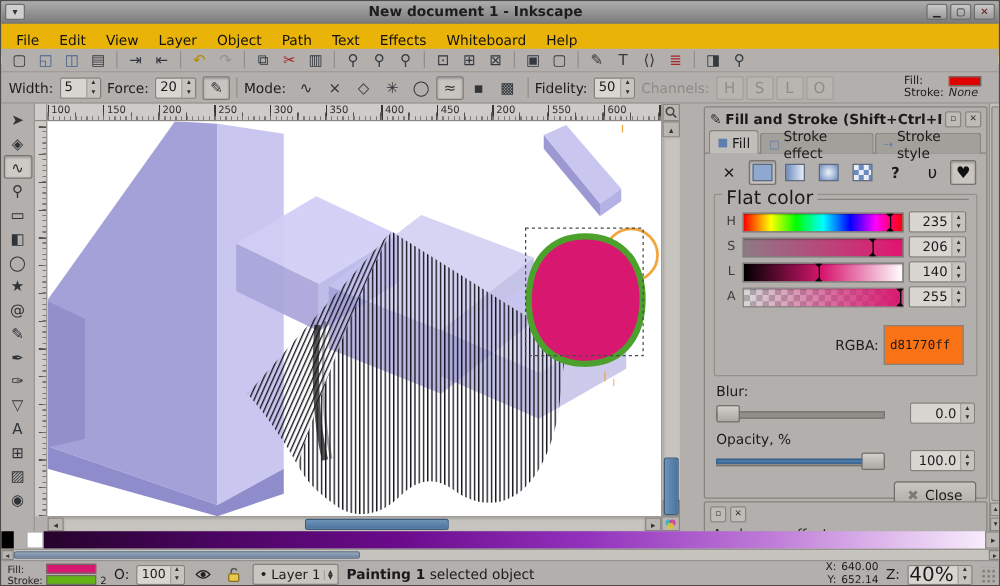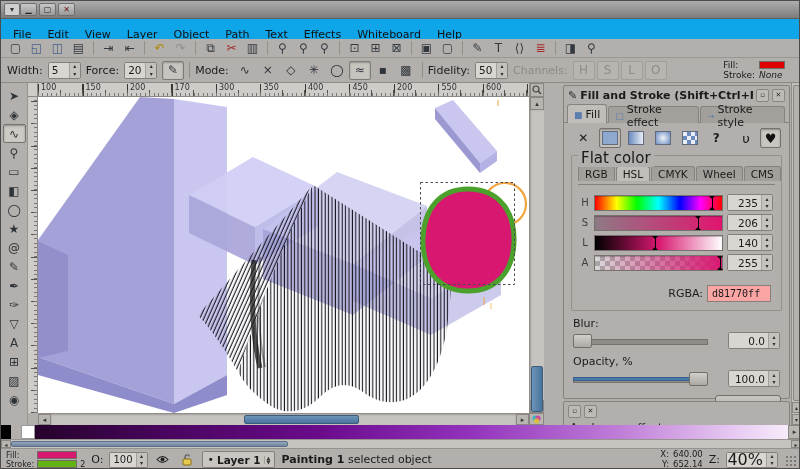--- a/index.html
+++ b/index.html
@@ -8,21 +8,21 @@
 
   
   .titlebar{position:absolute;left:0;top:0;width:100%;height:18px;background:linear-gradient(#adadad,#7c7c7c);display:flex;align-items:center;padding:0 3px;border-bottom:1px solid #5f5f5f}
   .winmenu{width:16px;height:13px;background:#cfcfcf;border:1px solid #6f6f6f;border-radius:2px;font-size:8px;line-height:11px;text-align:center;color:#333}
   .wtitle{flex:1;text-align:center;font-weight:bold;font-size:11px;color:#1d1d1d}
   .winctl{display:flex;gap:2px}
   .winctl .wbtn{width:17px;height:13px;background:linear-gradient(#c9c9c9,#9a9a9a);border:1px solid #6f6f6f;border-radius:2px;font-size:8px;line-height:11px;text-align:center;color:#222}
   .wbtn.close{color:#6e1515;font-weight:bold}
 
   
-  .menubar{position:absolute;left:0;top:18px;width:100%;height:32px;display:flex;align-items:center;padding:0 4px;background:#0ea5e9;border-bottom:1px solid #fef9c3}
+  .menubar{position:absolute;left:0;top:18px;width:100%;height:32px;display:flex;align-items:center;padding:0 4px;background:#eab308;border-bottom:6px solid #fef9c3}
   .menu-item{padding:2px 8px;font-size:11px;color:#111}
 
   
   .toolbar{position:absolute;left:0;top:38px;width:100%;height:19px;display:flex;align-items:center;padding:0 4px;background:#b3afac;border-bottom:1px solid #9b9793}
   .tb{width:21px;height:17px;display:flex;align-items:center;justify-content:center;font-size:12px;color:#33393f;border:1px solid transparent;border-radius:2px}
   .tb.disabled{color:#929090}
   .tb.sep{width:9px;background:linear-gradient(#928f8b,#928f8b) center/1px 80% no-repeat;border:none}
   .tb.sep::after{content:""}
 
   .tooloptions{position:absolute;left:0;top:57px;width:100%;height:25px;display:flex;align-items:center;gap:5px;padding:0 6px;background:#b3afac;border-bottom:1px solid #8f8c88}
@@ -122,21 +122,21 @@
   .track.l{background:linear-gradient(90deg,#000,#d81770 50%,#fff)}
   .track.a{background-color:#d9d9d9;background-image:linear-gradient(45deg,#a9a9a9 25%,transparent 25%,transparent 75%,#a9a9a9 75%),linear-gradient(45deg,#a9a9a9 25%,transparent 25%,transparent 75%,#a9a9a9 75%);background-size:10px 10px;background-position:0 0,5px 5px}
   .track.a .aover{position:absolute;inset:0;background:linear-gradient(90deg,rgba(216,23,112,0),#d81770)}
   .marker{position:absolute;top:0;bottom:0;width:1px;background:#000;z-index:2}
   .marker::before{content:"";position:absolute;left:-3px;top:0;border:3.5px solid transparent;border-top-color:#000}
   .marker::after{content:"";position:absolute;left:-3px;bottom:0;border:3.5px solid transparent;border-bottom-color:#000}
   .srow .spin{width:46px}
   .srow .spin .val{flex:1;justify-content:flex-end}
 
   .rgbarow{display:flex;align-items:center;justify-content:flex-end;gap:4px;margin:14px 4px 2px}
-  .rgbarow .entry{width:64px;height:17px;border:1px solid #84817c;background:#fca5a5;font-family:"DejaVu Sans Mono",monospace;font-size:10px;display:flex;align-items:center;padding:0 4px}
+  .rgbarow .entry{width:64px;height:17px;border:1px solid #84817c;background:#f97316;font-family:"DejaVu Sans Mono",monospace;font-size:10px;display:flex;align-items:center;padding:15px 4px}
 
   .sliderlabel{font-size:11px;margin:6px 9px 1px}
   .scalerow{display:flex;align-items:center;gap:20px;margin:2px 9px}
   .hscale{flex:1;position:relative;height:16px}
   .hscale::before{content:"";position:absolute;left:0;right:0;top:6px;height:4px;background:#908d89;border:1px solid #76736f}
   .hscale .fillbar{position:absolute;left:0;top:6px;height:4px;background:#4a78a8;border:1px solid #38608c}
   .hscale .handle{position:absolute;top:1px;width:19px;height:14px;background:linear-gradient(#d2cfcb,#aca8a4);border:1px solid #726f6b;border-radius:2px}
   .scalerow .spin{width:52px}
   .scalerow .spin .val{flex:1;justify-content:flex-end}
 
@@ -162,36 +162,37 @@
   .palscroll .sbbtn{width:10px;height:100%;font-size:6px}
   .palscroll .ptrack{flex:1;position:relative}
   .palscroll .pthumb{position:absolute;left:0;top:1px;bottom:1px;width:277px;background:linear-gradient(#93a7bd,#72880c0);background:linear-gradient(#93a7bd,#71869e);border:1px solid #5c7088;border-radius:2px}
 
   .statusbar{position:absolute;left:0;top:447px;width:800px;height:22px;background:#b3afac;border-top:1px solid #96938f;display:flex;align-items:center;gap:6px;padding:0 5px;font-size:11px}
   .fsind{display:grid;grid-template-columns:auto 40px auto;gap:0 3px;font-size:8px;line-height:9px;align-items:center;color:#222}
   .fsind .sw{height:8px;border:1px solid #6f6c68}
   .stnum{font-size:8px}
   .iconbtn{width:18px;height:16px;display:flex;align-items:center;justify-content:center;border:1px solid transparent;border-radius:2px}
   .layercombo{display:flex;align-items:center;height:17px;border:1px solid #84817c;background:#c9c5c1;border-radius:2px;padding:0 2px 0 5px;gap:3px}
-  .layercombo .lname{font-weight:bold;font-size:10.5px}
+  .layercombo .lname{font-weight:normal;font-size:10.5px}
   .layercombo .caret{display:flex;flex-direction:column;font-size:5px;line-height:4px;color:#333;padding:0 2px;border-left:1px solid #a5a19d}
   .statusmsg{white-space:nowrap}
   .spacer{flex:1}
   .xy{display:grid;grid-template-columns:auto auto;gap:0 4px;font-size:8.5px;line-height:9.5px;text-align:right;font-family:"DejaVu Sans Mono",monospace;color:#1c1c1c}
   .zspin{width:52px}
   .zspin .val{flex:1;justify-content:flex-end;font-size:16px}
   .grip{width:12px;height:12px;background:radial-gradient(#7d7a76 1px,transparent 1.2px);background-size:4px 4px;background-position:1px 1px}
 </style>
 </head>
 <body>
 
 <div id="app">
 
   <div class="titlebar">
     <div class="winmenu">▾</div>
+    <div class="wtitle">New document 1 - Inkscape</div>
     <div class="winctl">
       <div class="wbtn">▁</div>
       <div class="wbtn">▢</div>
       <div class="wbtn close">✕</div>
     </div>
   </div>
 
   <div class="menubar">
 
   <span class="menu-item">File</span>
@@ -322,21 +323,21 @@
         <span class="tool">◉</span>
       </div>
 
     <div class="rcorner"></div>
     <div class="hruler">
       <div class="hruler-labels">
 
       <span>100</span>
           <span>150</span>
           <span>200</span>
-          <span>170</span>
+          <span>250</span>
           <span>300</span>
           <span>350</span>
           <span>400</span>
           <span>450</span>
           <span>200</span>
           <span>550</span>
           <span>600</span>
         </div>
     </div>
     <div class="vruler"></div>
@@ -474,28 +475,20 @@
                 <span class="chip pattern"></span>
               </span>
             <span class="paintbtn">?</span>
             <span style="flex:1"></span>
             <span class="frbtn">υ</span>
             <span class="frbtn selected">♥</span>
           </div>
 
           <div class="fieldset">
             <span class="legend">Flat color</span>
-            <div class="ctabs">
-
-            <span class="ctab">RGB</span>
-                <span class="ctab selected">HSL</span>
-                <span class="ctab">CMYK</span>
-                <span class="ctab">Wheel</span>
-                <span class="ctab">CMS</span>
-              </div>
             <div class="ctabpane">
               <div class="srow">
                 <span class="slbl">H</span>
                 <span class="track h">
                     <span class="marker" style="left:92%"></span>
                   </span>
                 <span class="spin">
                     <span class="val">235</span>
                     <span class="arrs">
                       <span class="arr up"></span>

